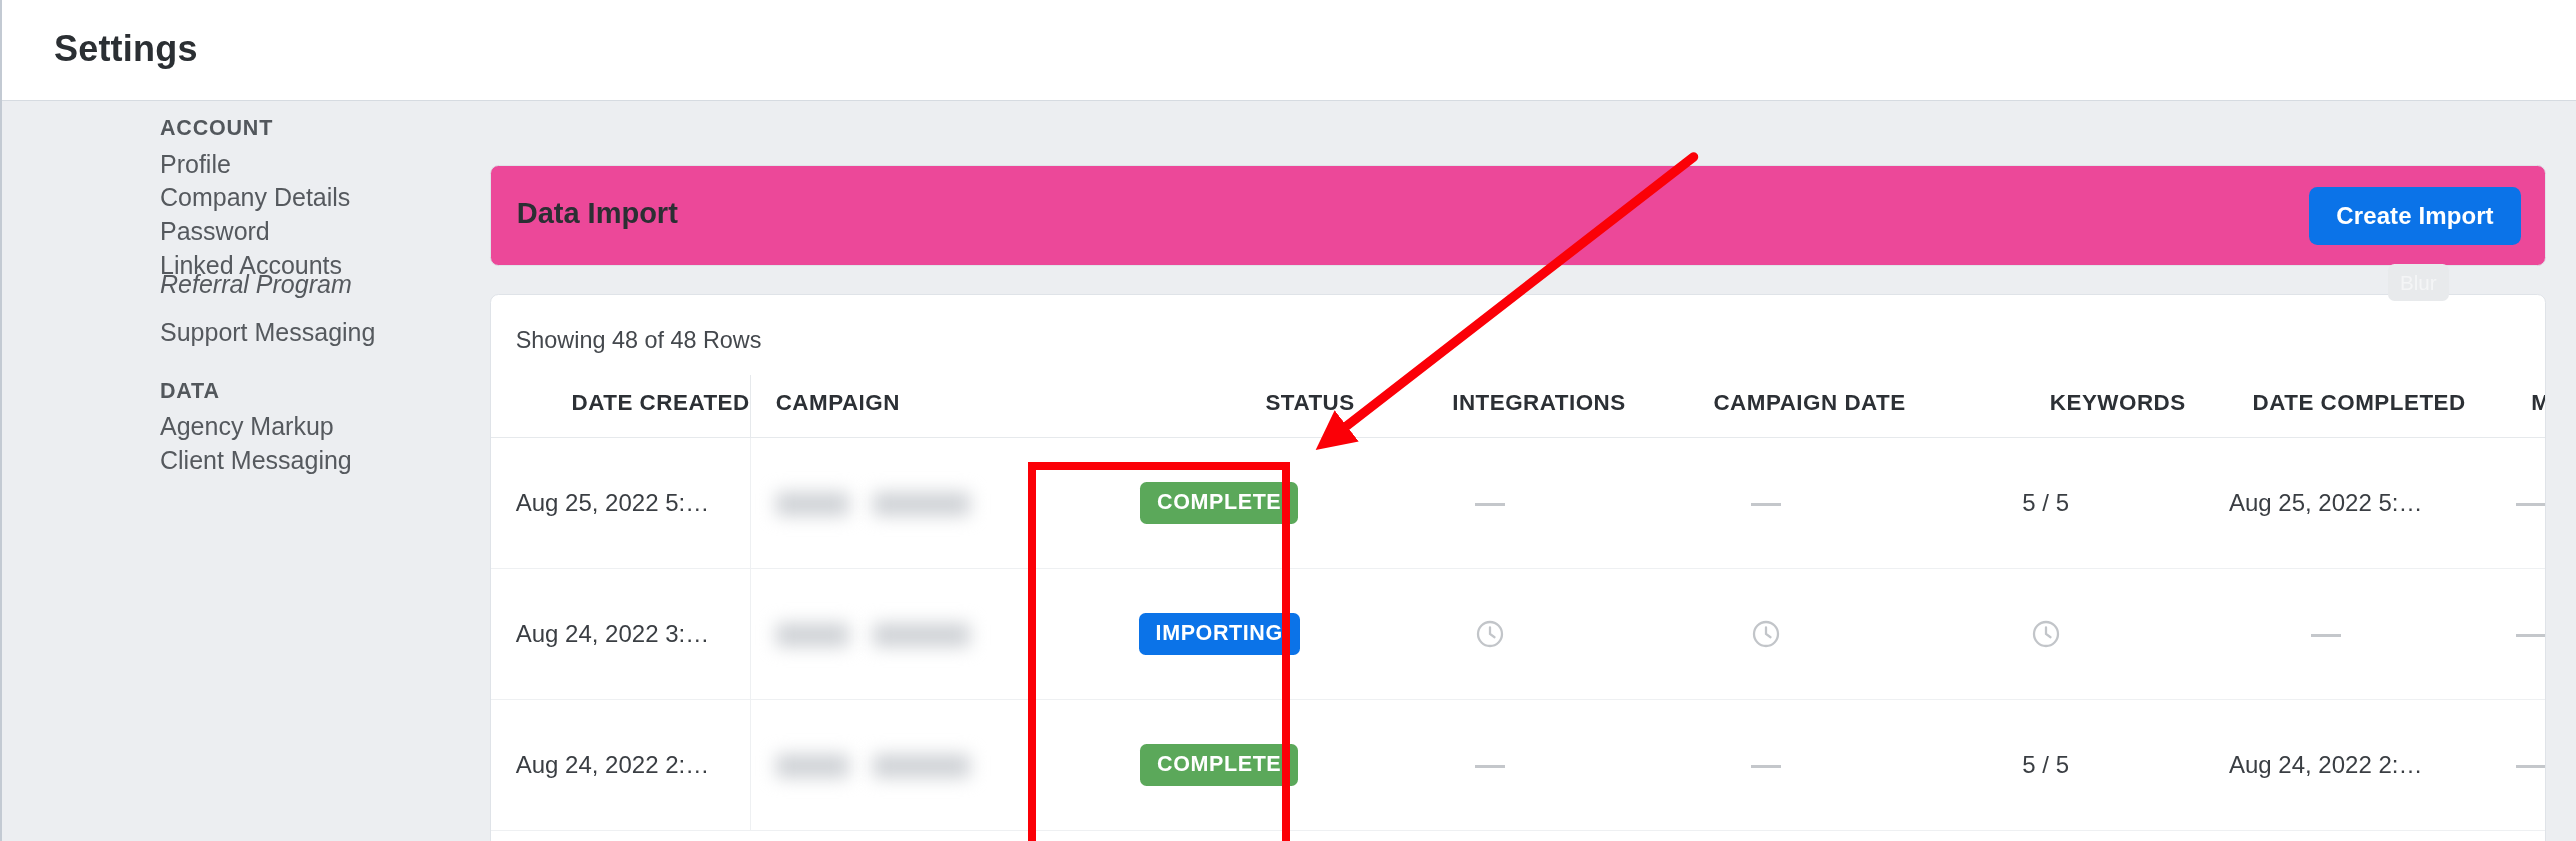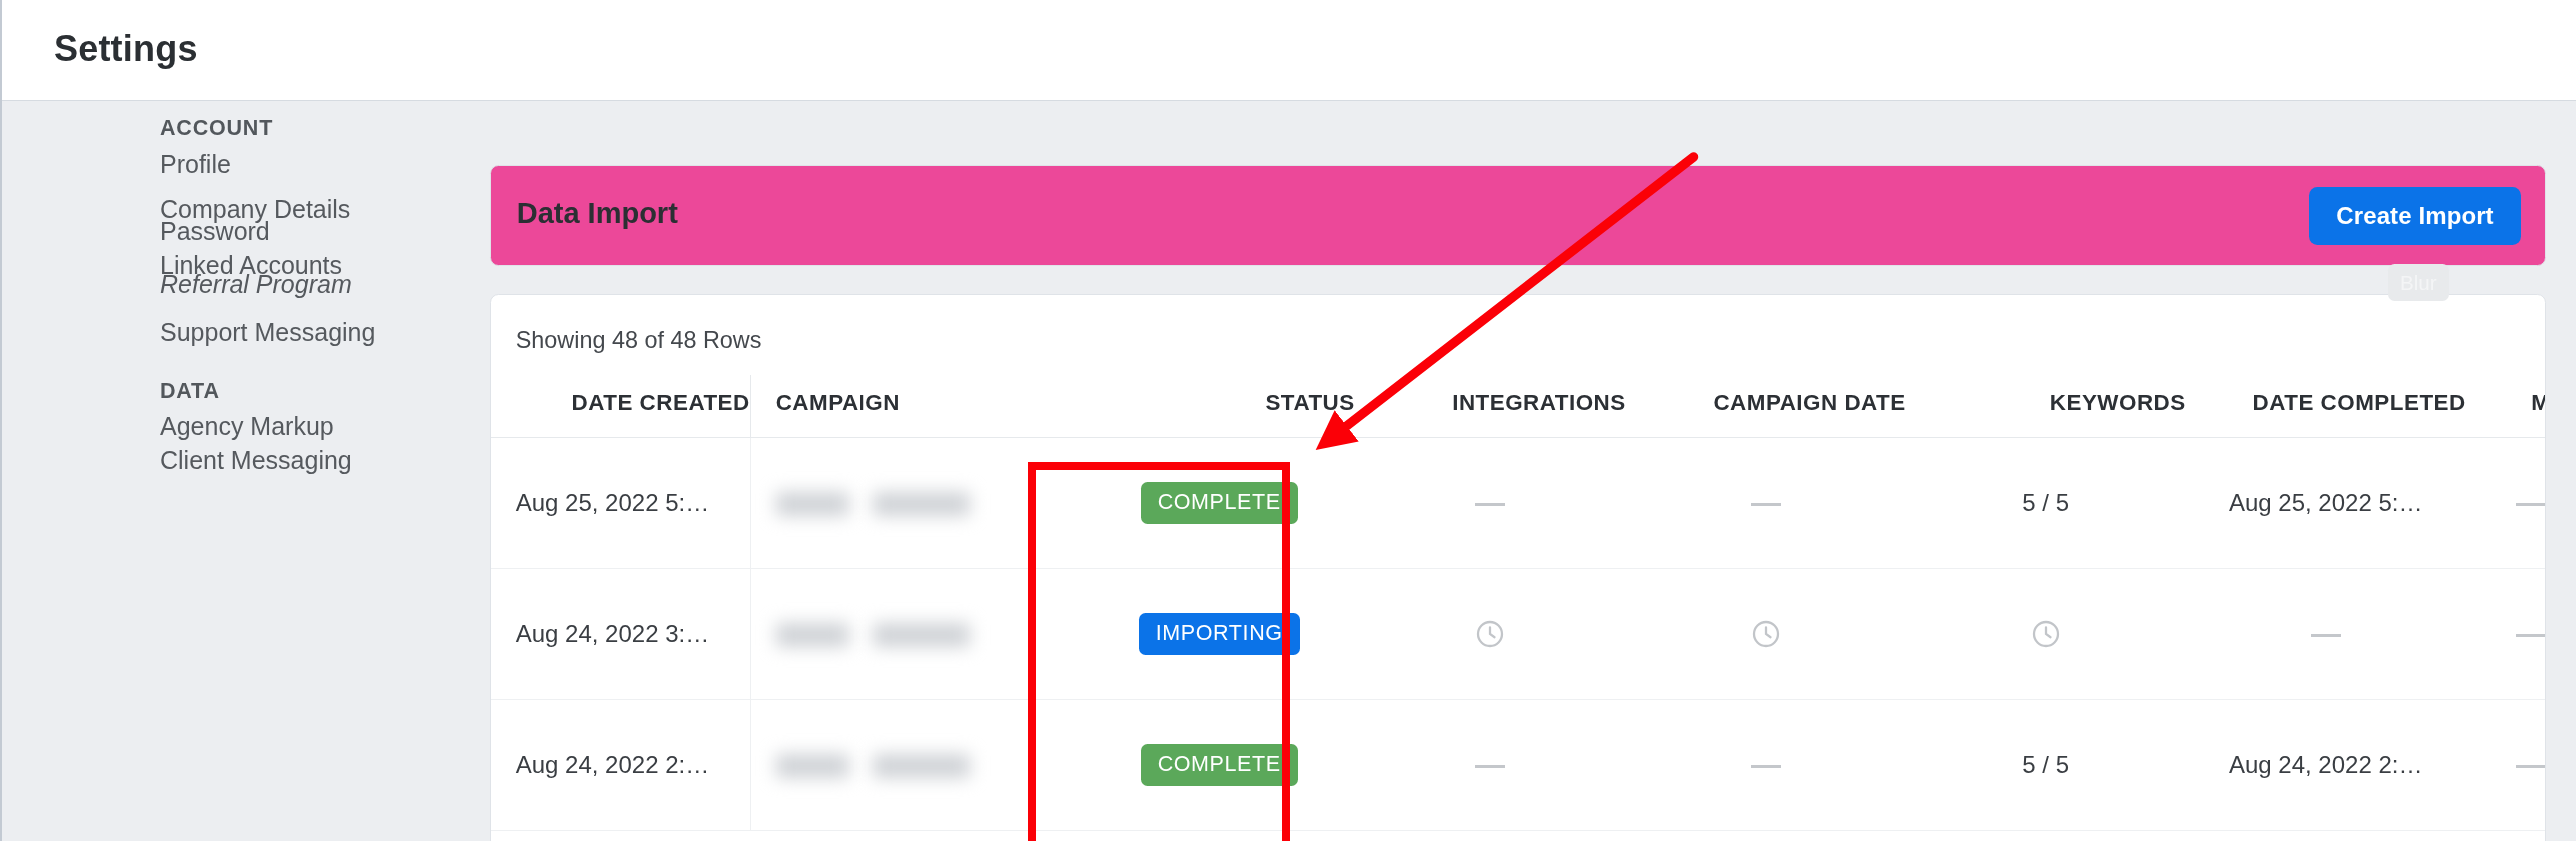--- a/index.html
+++ b/index.html
@@ -208,21 +208,21 @@
   .col-date-completed { width: 280px; }
   .col-messages     { width: 131px; }
 
   
   .badge {
     display: inline-block;
     padding: 10.3px 17px;
     border-radius: 6.5px;
     color: #ffffff;
     font-size: 21.5px;
-    font-weight: normal;
+    font-weight: bold;
     letter-spacing: 0.6px;
     line-height: 1;
     cursor: pointer;
   }
   .badge-complete  { background: #5ba85a; }
   .badge-importing { background: #0b73e8; }
 
   
   .redacted {
     display: inline-block;
@@ -301,21 +301,21 @@
 
   <div id="topbar">
     <div id="page-title">Settings</div>
   </div>
 
   <div id="body-area">
 
     <nav id="sidebar">
       <div class="nav-section-label" style="top:13px;">ACCOUNT</div>
       <div class="nav-item" style="top:47px;">Profile</div>
-      <div class="nav-item" style="top:92px;">Company Details</div>
+      <div class="nav-item" style="top:80px;">Company Details</div>
       <div class="nav-item" style="top:114px;">Password</div>
       <div class="nav-item" style="top:148px;">Linked Accounts</div>
       <div class="nav-item" style="top:167px;font-style:italic;">Referral Program</div>
       <div class="nav-item" style="top:215px;">Support Messaging</div>
 
       <div class="nav-section-label" style="top:276px;">DATA</div>
       <div class="nav-item" style="top:309px;">Agency Markup</div>
       <div class="nav-item" style="top:343px;">Client Messaging</div>
     </nav>
 

